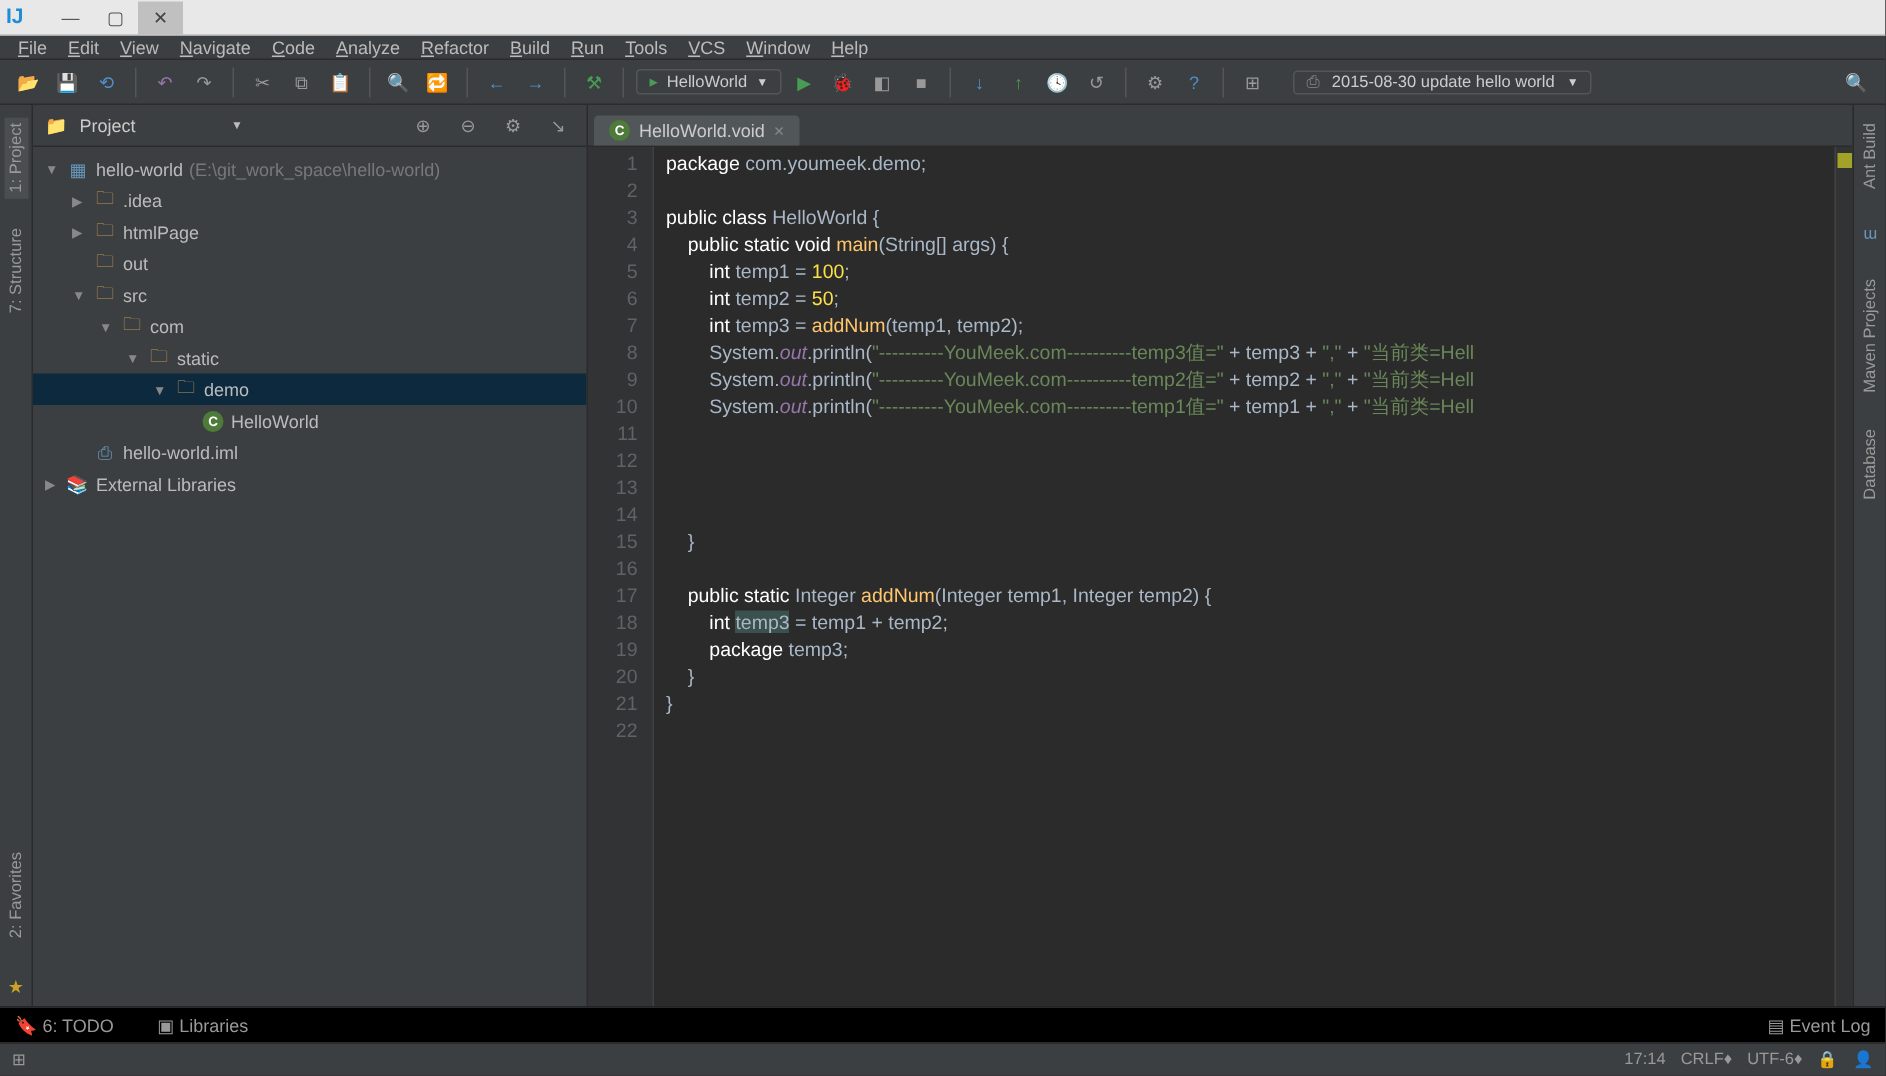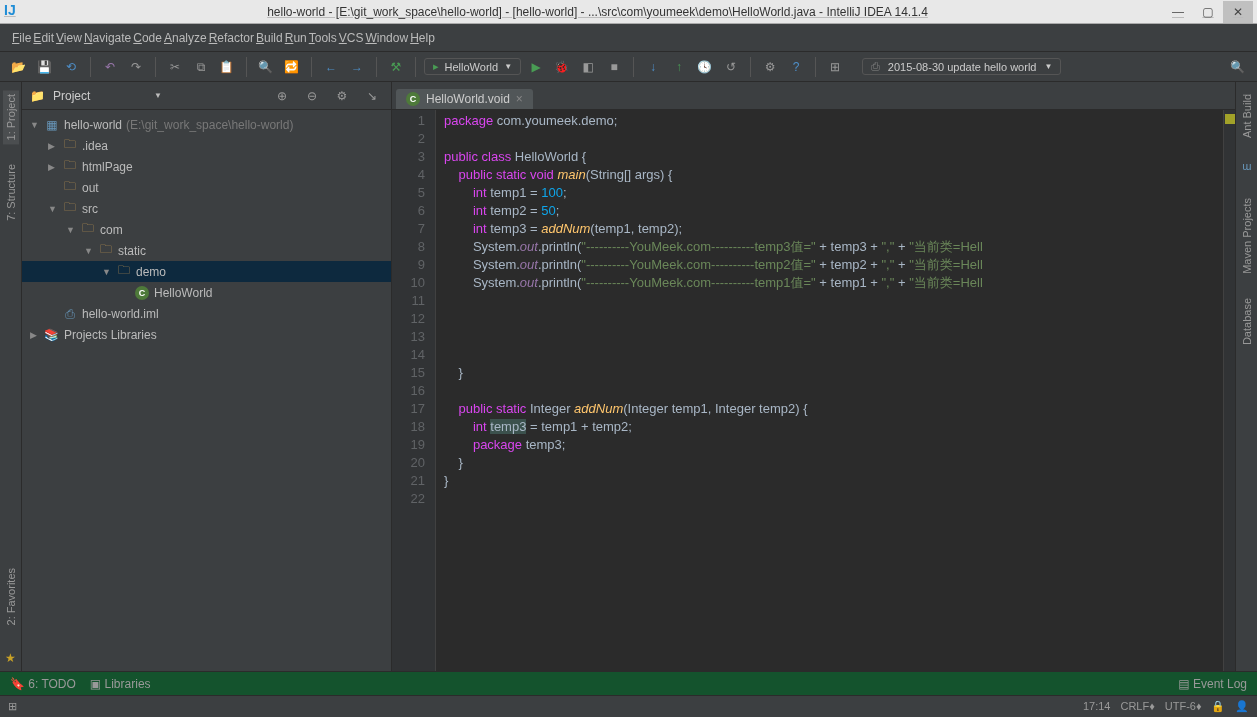--- a/index.html
+++ b/index.html
@@ -1,23 +1,23 @@
 <!DOCTYPE html>
 <html><head>
 <meta charset="utf-8">
 <style>
 * { margin:0; padding:0; box-sizing:border-box; font-family:"Segoe UI",Arial,sans-serif; }
 body { background:#3c3f41; color:#bbb; font-size:12px; width:1257px; height:717px; overflow:hidden; display:flex; flex-direction:column; }
-.titlebar { background:#e8e8e8; height:24px; display:flex; align-items:center; padding:0 4px; border-bottom:1px solid #aaa;text-decoration:underline; }
+.titlebar { background:#e8e8e8; height:24px; display:flex; align-items:center; padding:0 4px; border-bottom:1px solid #aaa; }
 .titlebar .logo { width:20px; height:20px; margin-right:8px; color:#1f8dd6; font-weight:bold; font-size:14px; }
 .titlebar .title { flex:1; text-align:center; color:#333; font-size:12px; }
 .winbtns { display:flex; gap:0; }
 .winbtn { width:30px; height:22px; display:flex; align-items:center; justify-content:center; color:#555; cursor:pointer; }
 .winbtn.close { background:#c0c0c0; color:#444; }
-.menubar { background:#3c3f41; height:28px; display:flex; align-items:center; padding:0 12px; gap:2px; border-bottom:1px solid #2b2b2b; }
+.menubar { background:#3c3f41; height:16px; display:flex; align-items:center; padding:0 12px; gap:14px; border-bottom:1px solid #2b2b2b; }
 .menubar span { color:#bbb; cursor:pointer; }
 .menubar span u { text-decoration:underline; }
 .toolbar { background:#3c3f41; height:30px; display:flex; align-items:center; padding:0 8px; gap:4px; border-bottom:1px solid #2b2b2b; }
 .tbicon { width:22px; height:22px; display:flex; align-items:center; justify-content:center; color:#999; cursor:pointer; border-radius:3px; }
 .tbsep { width:1px; height:20px; background:#555; margin:0 4px; }
 .runcfg { border:1px solid #555; padding:1px 8px; border-radius:3px; color:#ccc; font-size:11px; display:flex; align-items:center; gap:6px; }
 .vcscombo { border:1px solid #555; padding:1px 8px; border-radius:3px; color:#ccc; font-size:11px; margin-left:12px; display:flex; align-items:center; gap:8px; }
 .main { flex:1; display:flex; overflow:hidden; }
 .leftgutter { width:22px; background:#3c3f41; border-right:1px solid #2b2b2b; display:flex; flex-direction:column; align-items:center; padding-top:8px; gap:16px; }
 .vtab { writing-mode:vertical-rl; transform:rotate(180deg); color:#999; font-size:11px; cursor:pointer; padding:4px 2px; }
@@ -30,43 +30,42 @@
 .trow.sel { background:#0d293e; }
 .trow .arr { width:10px; color:#888; font-size:9px; }
 .trow .ic { width:16px; display:inline-flex; justify-content:center; }
 .dimmed { color:#787878; }
 .editor { flex:1; display:flex; flex-direction:column; background:#2b2b2b; }
 .tabbar { height:28px; display:flex; align-items:flex-end; background:#3c3f41; border-bottom:1px solid #2b2b2b; padding-left:4px; }
 .etab { background:#515658; padding:3px 10px; border-radius:3px 3px 0 0; display:flex; align-items:center; gap:6px; color:#ccc; font-size:12px; }
 .codewrap { flex:1; display:flex; overflow:hidden; font-family:Consolas,"Courier New",monospace; font-size:13px; }
 .gut { width:44px; background:#313335; color:#606366; text-align:right; padding:2px 10px 2px 0; line-height:18px; border-right:1px solid #414141; }
 .code { flex:1; padding:2px 8px; line-height:18px; overflow:auto; white-space:pre; color:#a9b7c6; }
-.kw { color:#d946ef; }
+.kw { color:#ffffff; }
 .str { color:#6a8759; }
-.num { color:#0ea5e9; }
-.fn { color:#ffc66d; font-style:italic; }
+.num { color:#fde047; }
+.fn { color:#ffc66d; }
 .fld { color:#9876aa; font-style:italic; }
 .param { color:#a9b7c6;margin-top:47px; }
 .hl { background:#3b514d; }
 .rightgutter { width:22px; background:#3c3f41; border-left:1px solid #2b2b2b; display:flex; flex-direction:column; align-items:center; padding-top:8px; gap:16px; }
-.bottombar { height:24px; background:#14532d; border-top:1px solid #2b2b2b; display:flex; align-items:center; padding:0 10px; gap:14px; color:#999; }
+.bottombar { height:24px; background:#000000; border-top:1px solid #2b2b2b; display:flex; align-items:center; padding:0 10px; gap:29px; color:#999; }
 .statusbar { height:22px; background:#3c3f41; border-top:1px solid #2b2b2b; display:flex; align-items:center; padding:0 8px; color:#999; font-size:11px; }
 .statusbar .rt { margin-left:auto; display:flex; gap:10px; }
 .folder-ic { color:#c09553; }
 .class-ic { background:#4e7a3a; color:#fff; border-radius:50%; width:14px; height:14px; display:inline-flex; align-items:center; justify-content:center; font-size:9px; font-weight:bold; }
 .green { color:#499c54; }
 .errstripe { width:12px; background:#313335; border-left:1px solid #414141; }
 .errmark { background:#a2a229; width:10px; height:10px; margin:4px auto; }
 </style>
 </head>
 <body>
 
 <div class="titlebar">
   <span class="logo">IJ</span>
-  <span class="title">hello-world - [E:\git_work_space\hello-world] - [hello-world] - ...\src\com\youmeek\demo\HelloWorld.java - IntelliJ IDEA 14.1.4</span>
   <div class="winbtns">
     <div class="winbtn">—</div>
     <div class="winbtn">▢</div>
     <div class="winbtn close">✕</div>
   </div>
 </div>
 
 <div class="menubar" id="menubar">
     <span><u>F</u>ile</span>
     <span><u>E</u>dit</span>
@@ -201,21 +200,21 @@
           <span>HelloWorld</span>
         </div>
         <div class="trow" style="padding-left: 26px;">
           <span class="arr"></span>
           <span class="ic" style="color:#6897bb">⎙</span>
           <span>hello-world.iml</span>
         </div>
         <div class="trow" style="padding-left: 8px;">
           <span class="arr">▶</span>
           <span class="ic" style="color:#c9a227">📚</span>
-          <span>Projects Libraries</span>
+          <span>External Libraries</span>
         </div>
       </div>
   </div>
 
   <div class="editor">
     <div class="tabbar">
       <div class="etab">
         <span class="class-ic">C</span>
         <span>HelloWorld.void</span>
         <span style="color:#888">×</span>

